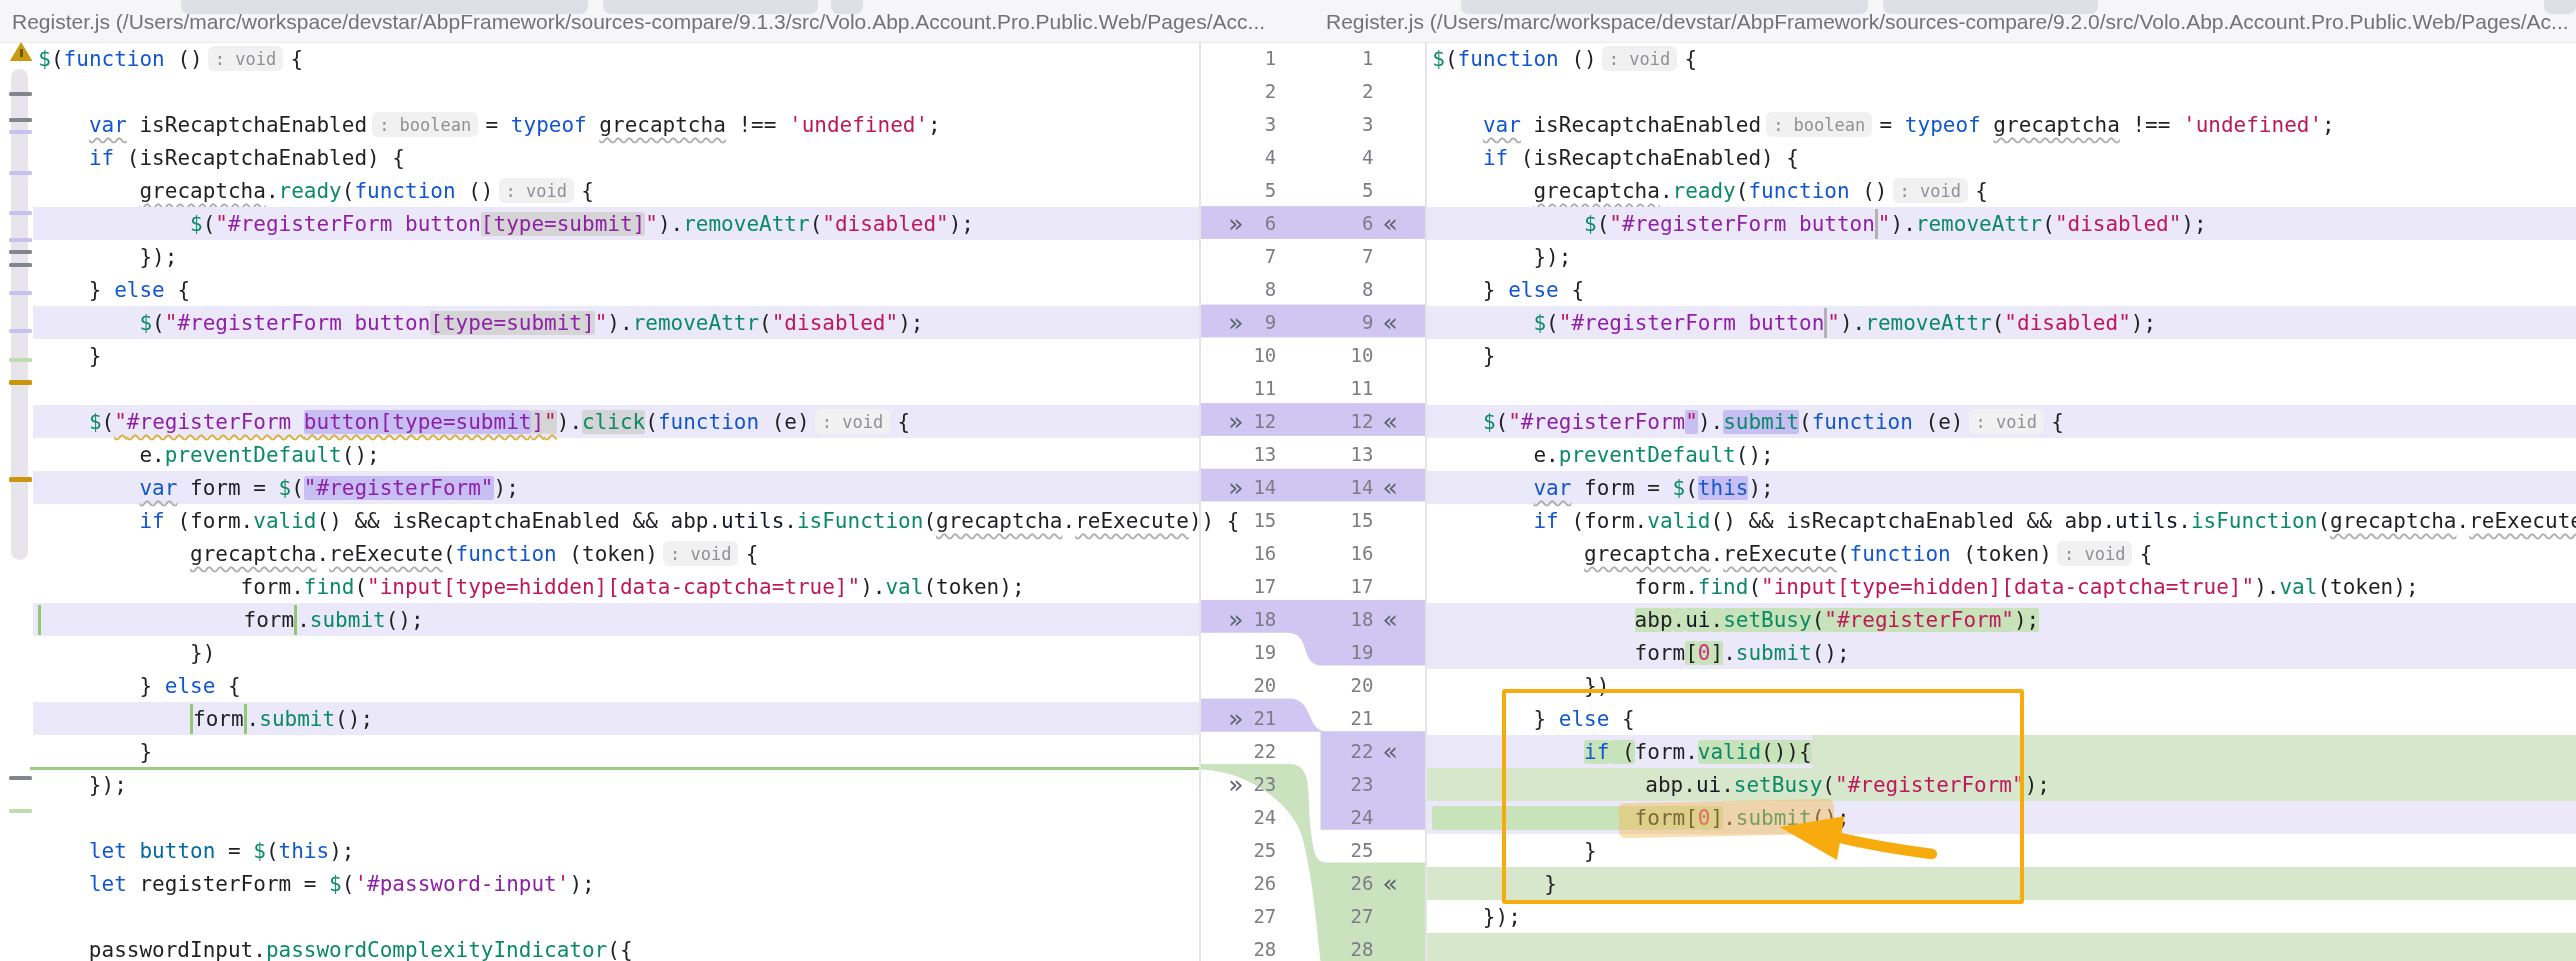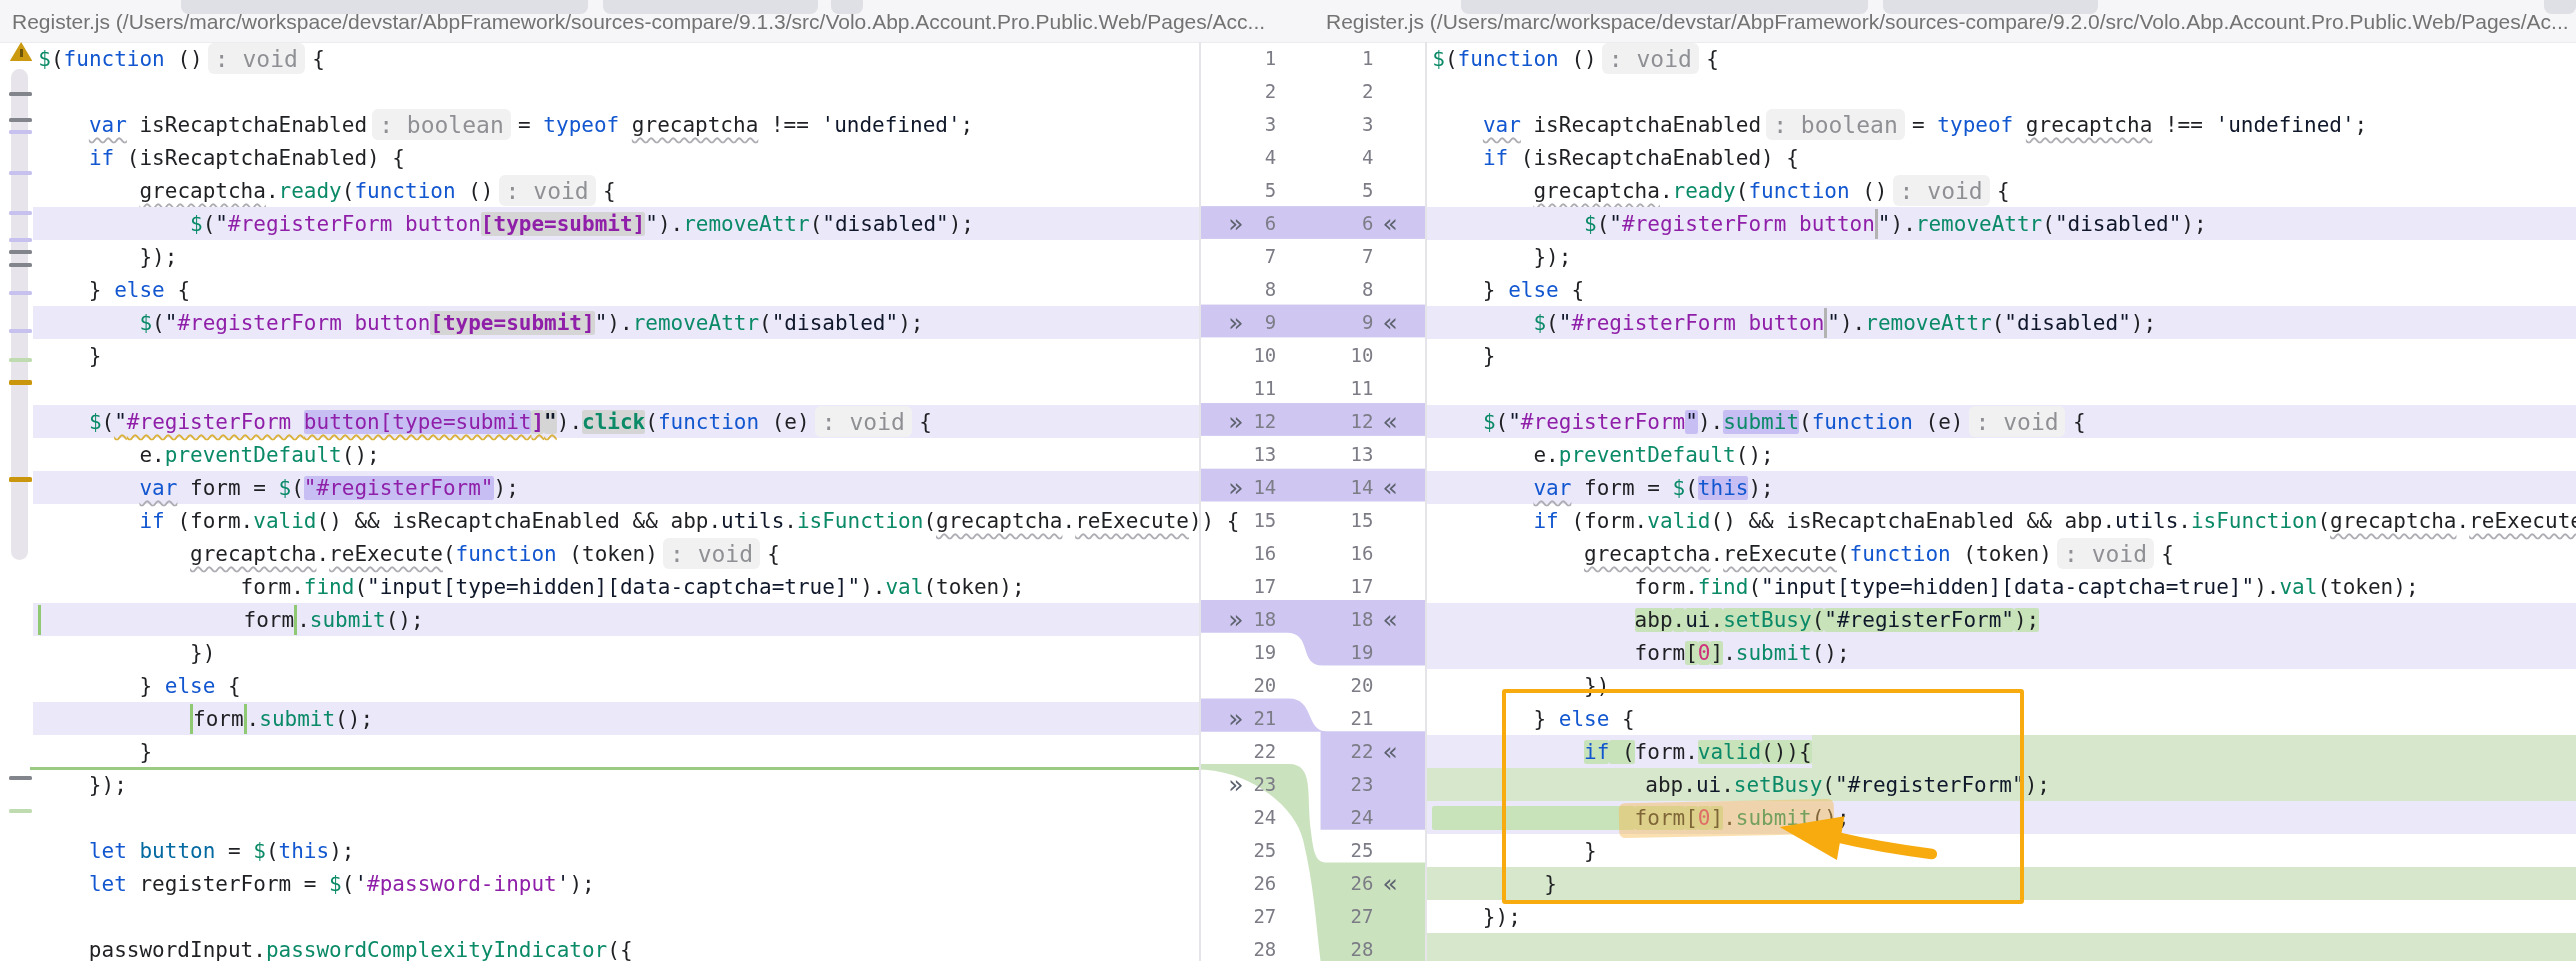--- a/index.html
+++ b/index.html
@@ -19,26 +19,26 @@
     position:relative;height:33px;display:flex;align-items:center;
     white-space:pre;font-family:"DejaVu Sans Mono",monospace;font-size:21px;color:#1F2023;
     padding-left:5.3px;box-sizing:border-box;
   }
   .bg-lav{background:#EBE8F9;}
   .bg-grn{background:#D6E7CC;padding-left:16px;}
   .topline::before{content:"";position:absolute;left:-3px;right:0;top:-1.5px;height:3px;background:#9BCB80;}
   .tail{flex:1 1 auto;align-self:stretch;}
   
   .p{color:#1F2023;} .k{color:#1257D0;} .m{color:#0B8A68;} .f{color:#0f172a;}
-  .s{color:#0f172a;} .sel{color:#8F1FA8;} .gray{color:#0369a1;} .num{color:#CF2F7B;}
+  .s{color:#be185d;} .sel{color:#8F1FA8;} .gray{color:#0369a1;} .num{color:#CF2F7B;}
   .cv{background:#C7BFF3;border-radius:2.3px;}
-  .cg{background:#D5D5D5;border-radius:2.3px;font-weight:bold;}
+  .cg{background:#D5D5D5;border-radius:2.3px;}
   .cgr{background:#C8E2BA;border-radius:2.3px;}
   .hint{
-    font-family:"DejaVu Sans Mono",monospace;font-size:23px;color:#8F9094;
+    font-family:"DejaVu Sans Mono",monospace;font-size:17px;color:#8F9094;
     background:#F1F1F2;border-radius:6px;padding:2.3px 6.8px;margin:0 7.5px 0 5.3px;
   }
   .wavy{text-decoration:underline;text-decoration-style:wavy;text-decoration-color:#ADADB3;text-decoration-thickness:1.5px;text-underline-offset:5.3px;}
   .wavyy{text-decoration:underline;text-decoration-style:wavy;text-decoration-color:#D9B13B;text-decoration-thickness:1.5px;text-underline-offset:5.3px;}
   .tick{display:inline-block;width:3px;height:30px;}
   .tick-g{background:#8FC973;}
   .tick-d{background:#B3B3B3;}
   
   #gutter{position:absolute;left:1200px;top:42px;width:226px;height:919px;}
   #gutter svg{position:absolute;left:0;top:0;}

